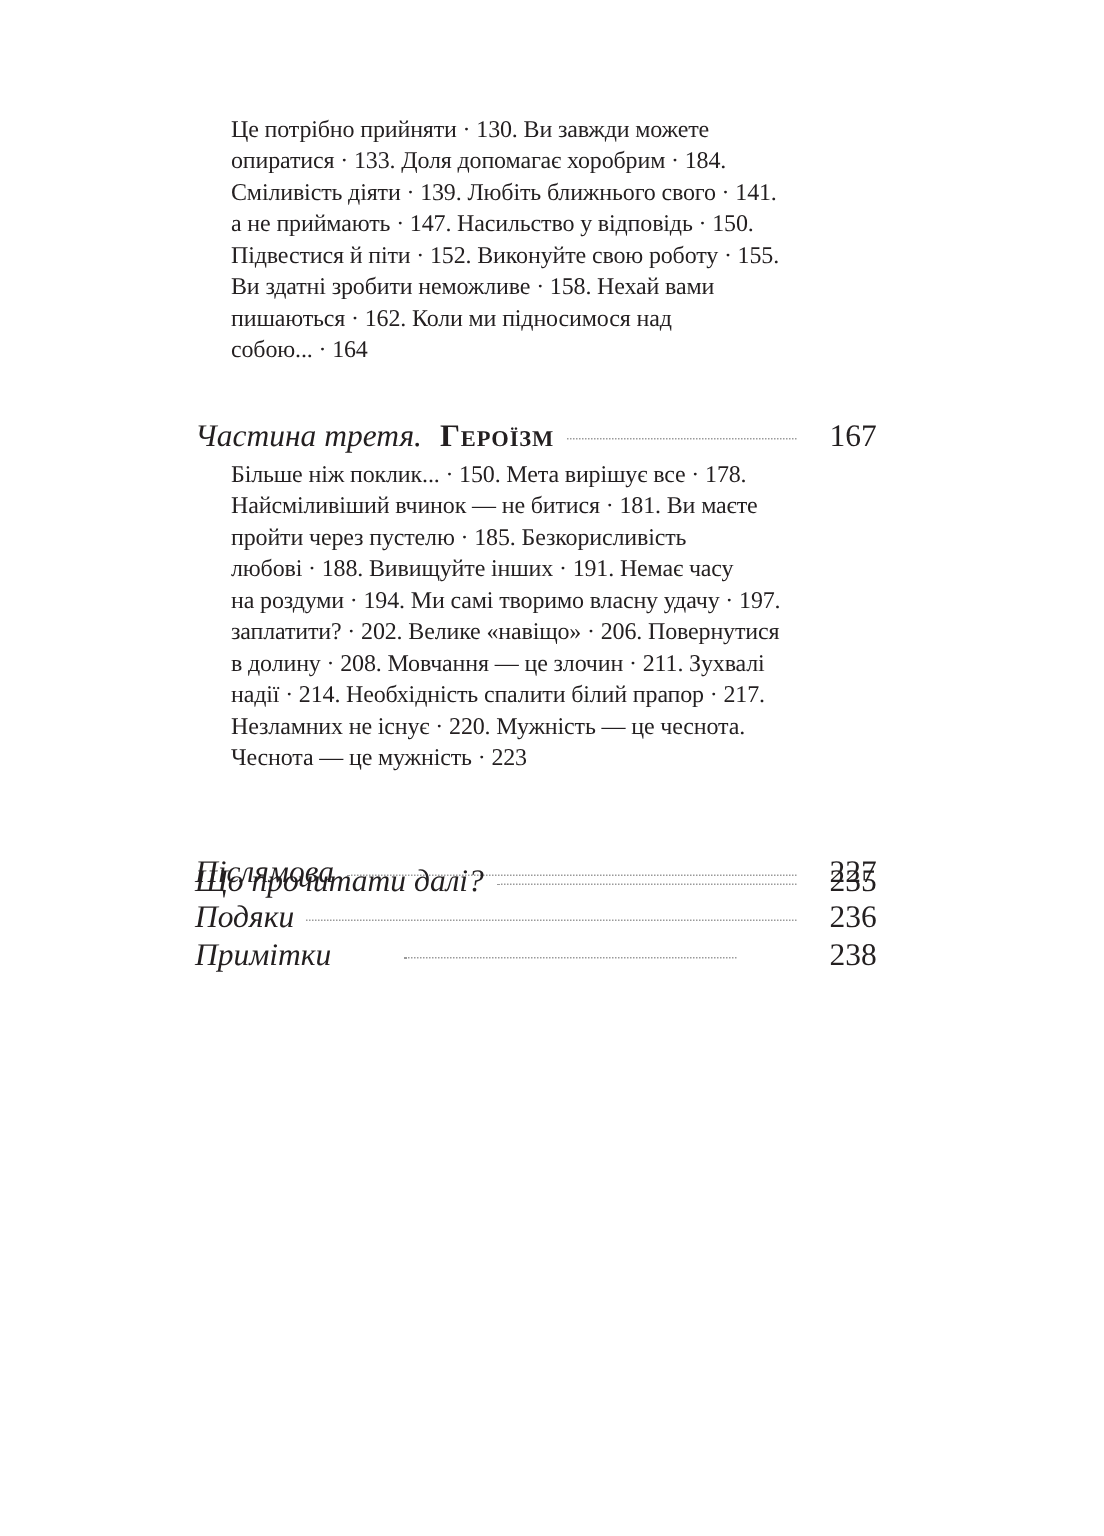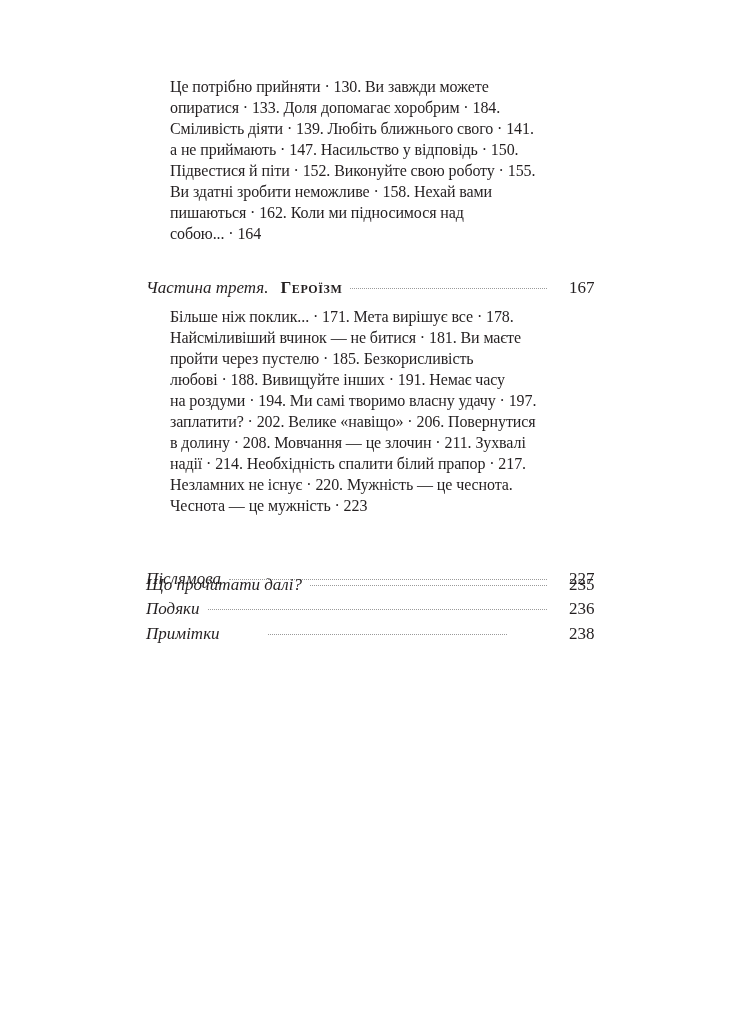--- a/index.html
+++ b/index.html
@@ -1,25 +1,25 @@
 <!DOCTYPE html>
 <html><head>
 <meta charset="utf-8">
 <style>
   html, body { margin: 0; padding: 0; background: #ffffff; }
   body { width: 736px; height: 1024px; position: relative; overflow: hidden;
          font-family: "DejaVu Serif", "Liberation Serif", serif; color: #231f20; }
-  .page { position: absolute; left: 16px; top: 0; width: 672px; height: 1024px; }
+  .page { position: absolute; left: 0; top: 0; width: 672px; height: 1024px; }
   .sub { position: absolute; left: 154px; width: 400px; font-size: 14.2px; line-height: 21px;
          font-family: "Liberation Serif", "DejaVu Serif", serif; font-size: 16px; letter-spacing: -0.1px; }
   .sub .ln { display: block; white-space: nowrap; height: 21px; }
   .sub1 { top: 76px; }
   .sub2 { top: 306px; }
   .row { position: absolute; left: 130px; width: 451px; height: 24px; display: flex; align-items: baseline;
-         font-family: "Liberation Serif", "DejaVu Serif", serif; font-size: 17px; }
+         font-family: "Liberation Serif", "DejaVu Serif", serif; font-size: 21px; }
   .row .title { font-style: italic; white-space: nowrap; }
   .row .bold { font-style: normal; font-weight: bold; font-variant: small-caps; letter-spacing: 0.6px; margin-left: 12px; white-space: nowrap; }
   .row .dots { flex: 1; margin: 0 22px 0 8px; border-bottom: 1.5px dotted #9a9a9a; height: 0; transform: translateY(-4px); }
   .row .pg { width: 28px; white-space: nowrap; }
   .r-part3 { top: 278px; }
   .r1 { top: 550px; margin-top: 19px; }
   .r2 { top: 575px; }
   .r3 { top: 599px; }
   .r4 { top: 624px; gap: 40px; }
 </style>
@@ -40,21 +40,21 @@
   </div>
 
   <div class="row r-part3">
     <span class="title">Частина третя.</span>
     <span class="bold">Героїзм</span>
     <span class="dots"></span>
     <span class="pg">167</span>
   </div>
 
   <div class="sub sub2">
-    <span class="ln">Більше ніж поклик... · 171. Мета вирішує все · 178.</span>
+    <span class="ln">Більше ніж поклик... · 150. Мета вирішує все · 178.</span>
     <span class="ln">Найсміливіший вчинок — не битися · 181. Ви маєте</span>
     <span class="ln">пройти через пустелю · 185. Безкорисливість</span>
     <span class="ln">любові · 188. Вивищуйте інших · 191. Немає часу</span>
     <span class="ln">на роздуми · 194. Ми самі творимо власну удачу · 197.</span>
     <span class="ln">заплатити? · 202. Велике «навіщо» · 206. Повернутися</span>
     <span class="ln">в долину · 208. Мовчання — це злочин · 211. Зухвалі</span>
     <span class="ln">надії · 214. Необхідність спалити білий прапор · 217.</span>
     <span class="ln">Незламних не існує · 220. Мужність — це чеснота.</span>
     <span class="ln">Чеснота — це мужність · 223</span>
   </div>

